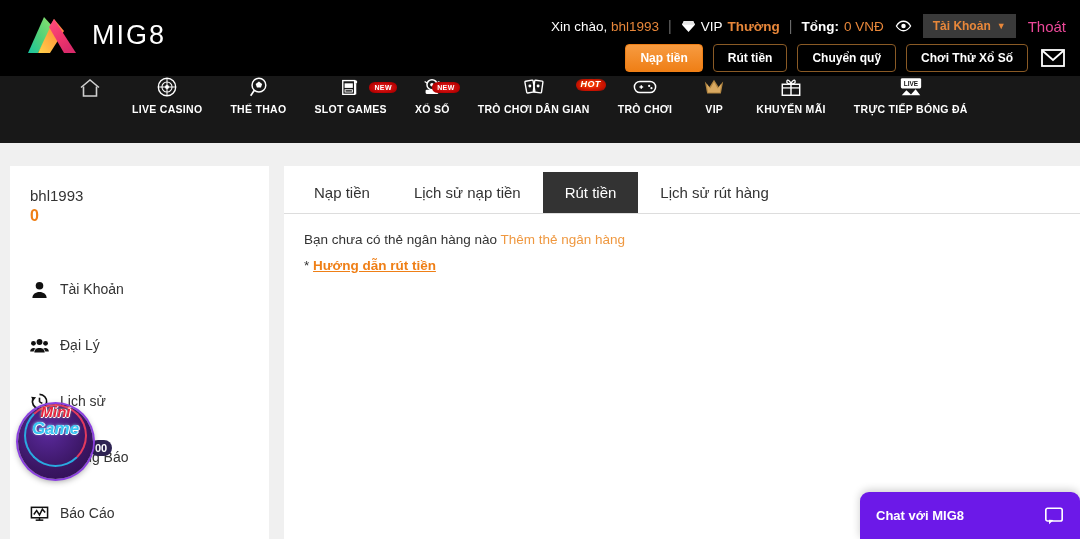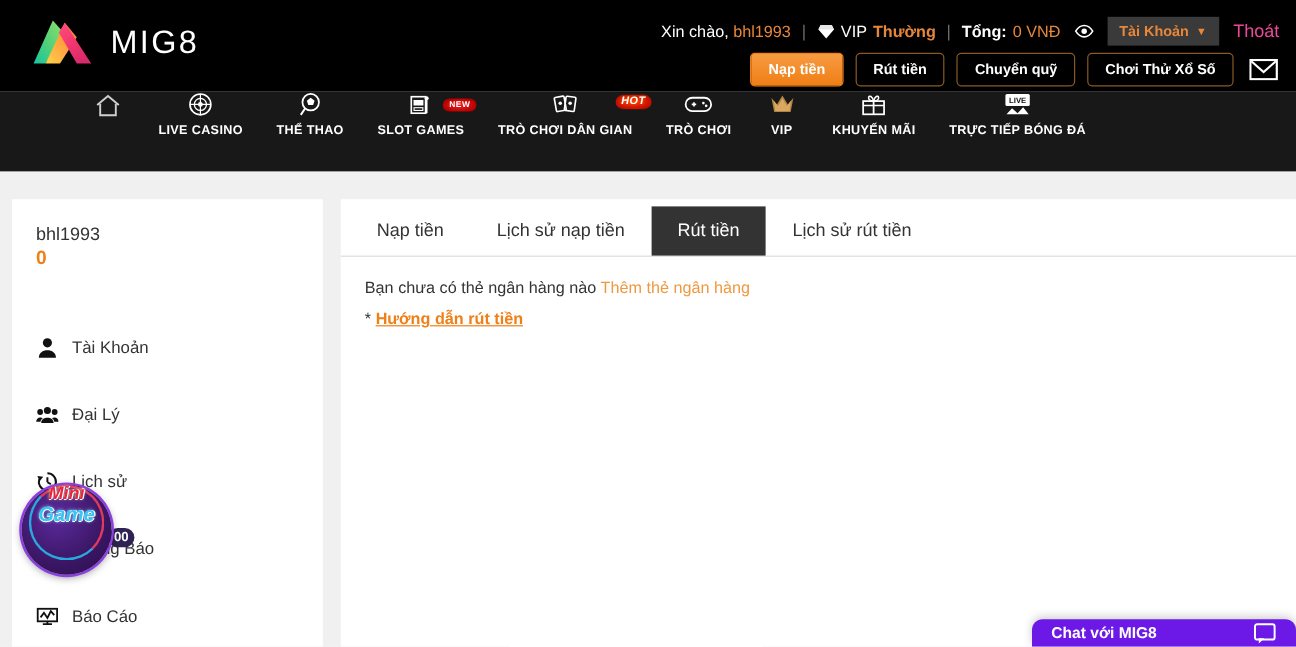--- a/index.html
+++ b/index.html
@@ -250,21 +250,21 @@
   .mg-game {
     color: #38c6f4; font-size: 17px; font-weight: bold;
     font-style: italic; line-height: 1; margin-top: 1px;
     text-shadow: 0 1px 0 #fff, 1px 0 0 #fff, 0 0 3px #9ef;
     z-index: 2;
   }
 
   .chat-widget {
     position: absolute;
     right: 0px; bottom: 0px;
-    width: 220px; height: 23px;
+    width: 220px; height: 47px;
     background: #6c19e8;
     border-top-left-radius: 9px;
     border-top-right-radius: 9px;
     display: flex; align-items: center;
     justify-content: space-between;
     padding: 0 16px;
     cursor: pointer;
     box-shadow: 0 -2px 8px rgba(0,0,0,0.2);
   }
   .chat-label { color: #fff; font-size: 13px; font-weight: bold; }
@@ -383,20 +383,31 @@
     <svg class="nav-icon" viewBox="0 0 24 24" width="22" height="22">
       <rect x="3" y="5" width="13" height="15" fill="none" stroke="#fff" stroke-width="1.5"></rect>
       <rect x="5" y="8" width="9" height="5" fill="#fff"></rect>
       <rect x="5.5" y="15" width="8" height="2.5" fill="none" stroke="#fff" stroke-width="1"></rect>
       <line x1="17" y1="8" x2="17" y2="20" stroke="#fff" stroke-width="1.5"></line>
       <circle cx="17" cy="6.5" r="1.8" fill="#fff"></circle>
     </svg>
     <span class="nav-label">SLOT GAMES</span>
   </div>
 
+  <div class="nav-item">
+    <span class="badge">NEW</span>
+    <svg class="nav-icon" viewBox="0 0 24 24" width="22" height="22">
+      <circle cx="12" cy="9.5" r="5.5" fill="none" stroke="#fff" stroke-width="1.6"></circle>
+      <circle cx="12" cy="9.5" r="2" fill="#fff"></circle>
+      <rect x="5" y="15" width="14" height="4.5" rx="1.2" fill="#fff"></rect>
+      <line x1="4" y1="6" x2="7" y2="8" stroke="#fff" stroke-width="1.4"></line>
+      <line x1="20" y1="6" x2="17" y2="8" stroke="#fff" stroke-width="1.4"></line>
+    </svg>
+    <span class="nav-label">XỔ SỐ</span>
+  </div>
 
   <div class="nav-item">
     <span class="badge hot">HOT</span>
     <svg class="nav-icon" viewBox="0 0 24 24" width="22" height="22">
       <rect x="3" y="5" width="9" height="13" rx="1" fill="none" stroke="#fff" stroke-width="1.5" transform="rotate(-10 7.5 11.5)"></rect>
       <rect x="12" y="5" width="9" height="13" rx="1" fill="none" stroke="#fff" stroke-width="1.5" transform="rotate(8 16.5 11.5)"></rect>
       <circle cx="7.5" cy="11" r="1.6" fill="#fff"></circle>
       <circle cx="16.5" cy="11" r="1.6" fill="#fff"></circle>
     </svg>
     <span class="nav-label">TRÒ CHƠI DÂN GIAN</span>
@@ -502,21 +513,21 @@
       </div>
 
     </div>
   </div>
 
   <div class="content">
     <div class="tabs">
       <div class="tab">Nạp tiền</div>
       <div class="tab">Lịch sử nạp tiền</div>
       <div class="tab active">Rút tiền</div>
-      <div class="tab">Lịch sử rút tiền</div>
+      <div class="tab">Lịch sử rút hàng</div>
     </div>
 
     <div class="content-body">
       <div class="cb-line1">
         <span>Bạn chưa có thẻ ngân hàng nào</span>
         <span class="cb-link">Thêm thẻ ngân hàng</span>
       </div>
       <div class="cb-line2">
         <span>*</span>
         <span class="cb-guide">Hướng dẫn rút tiền</span>

